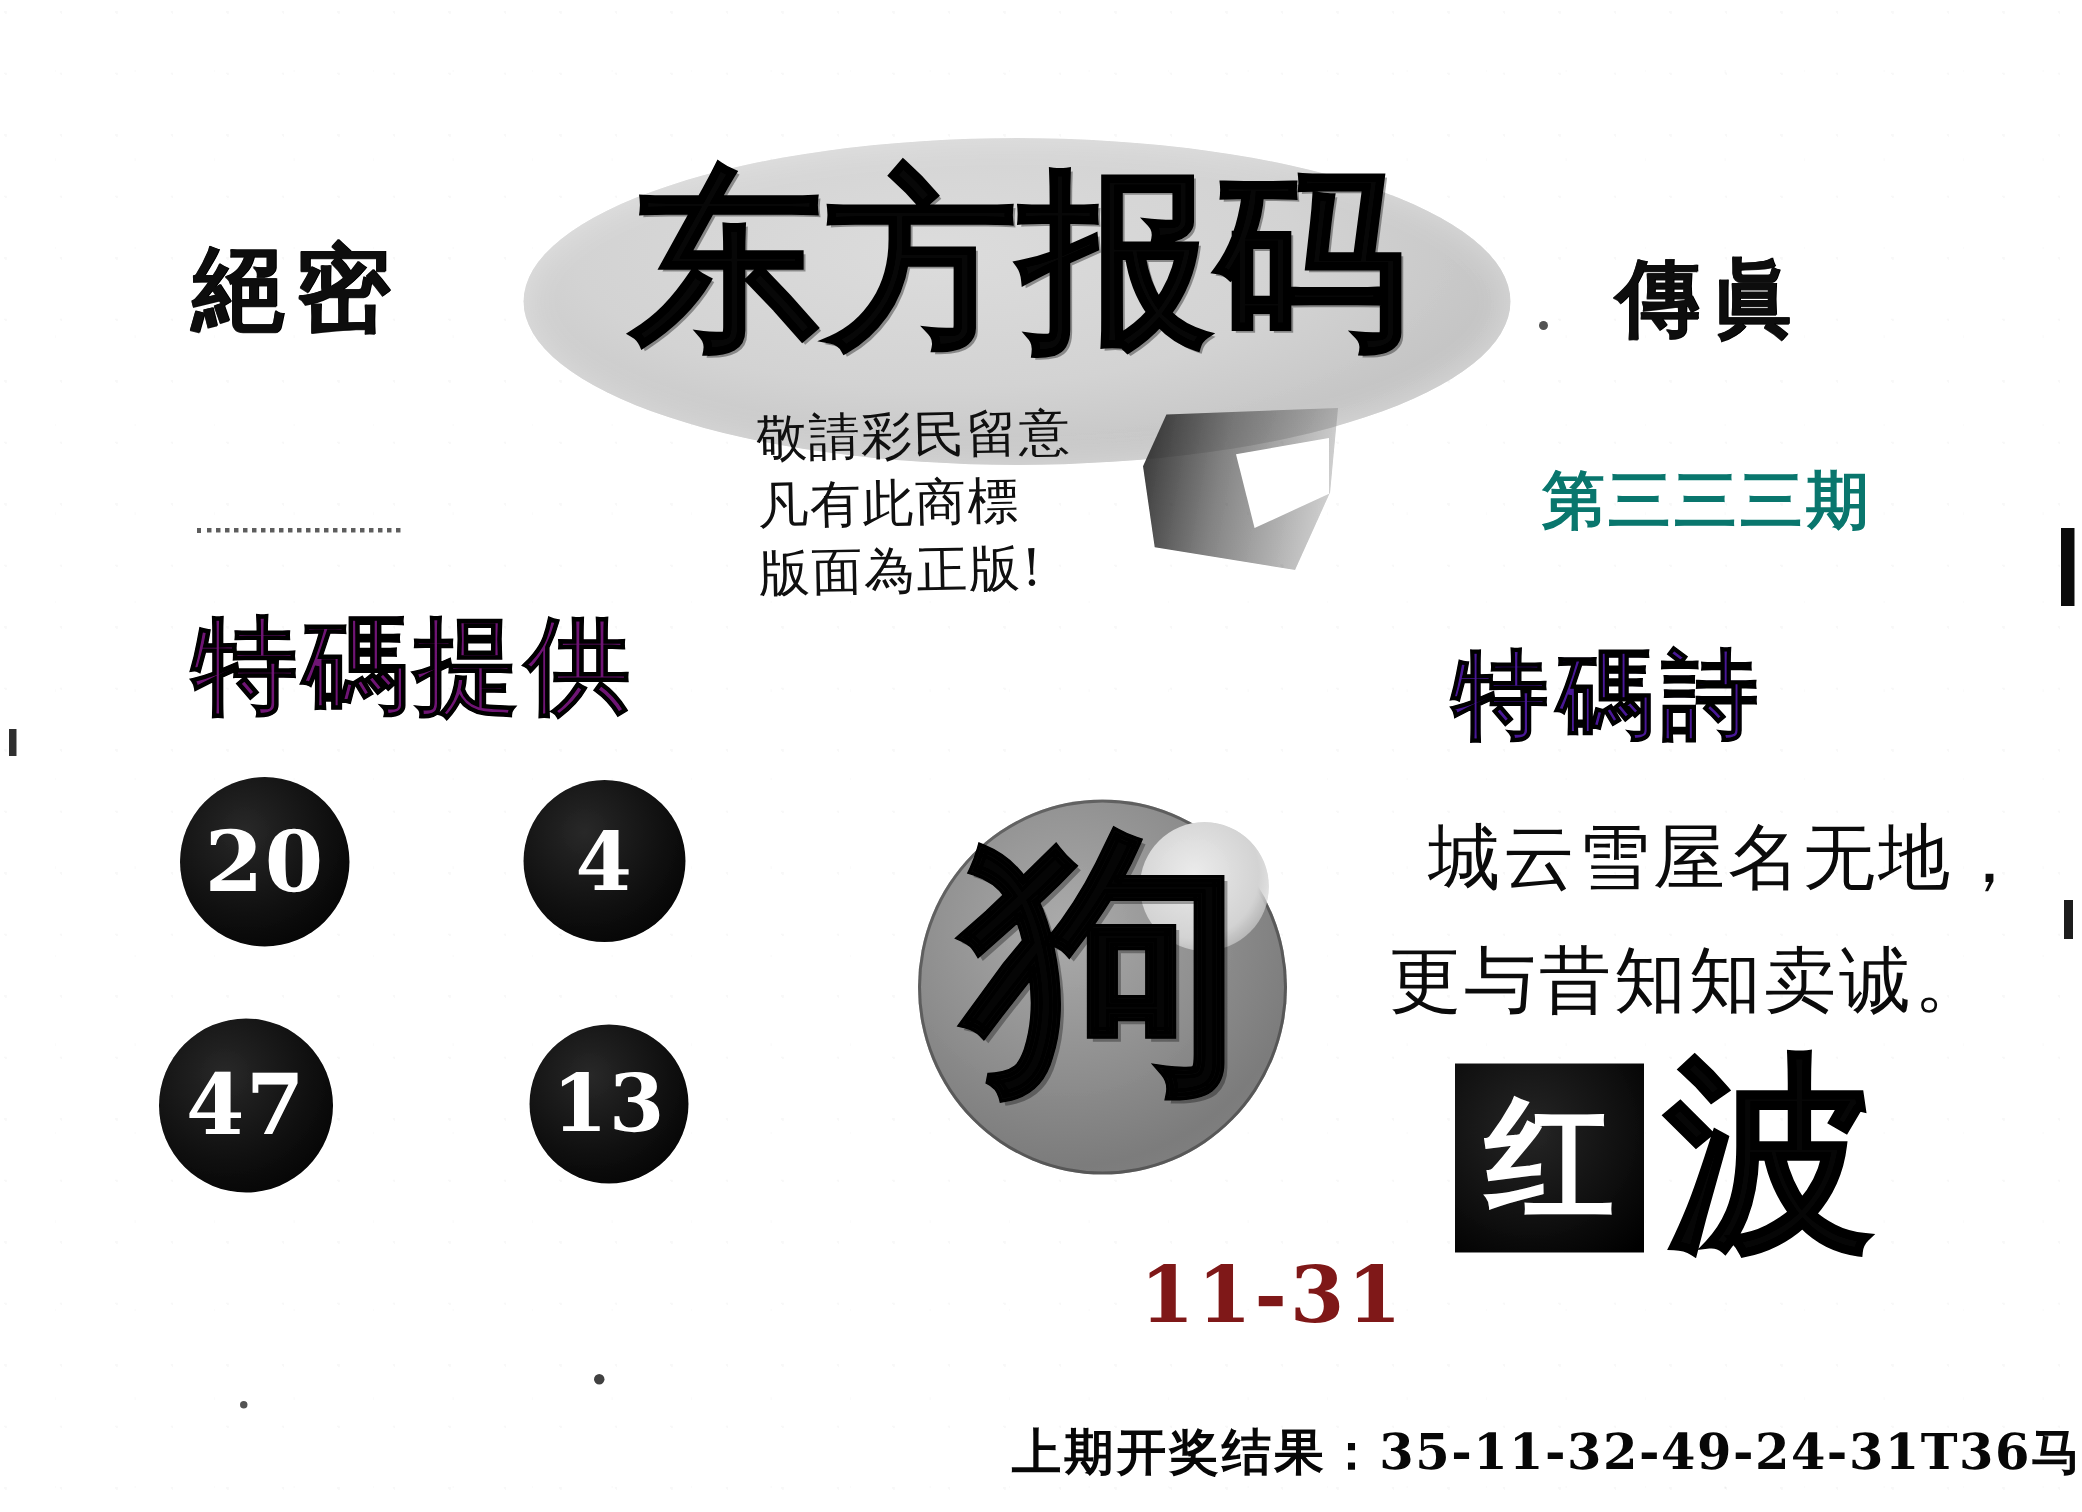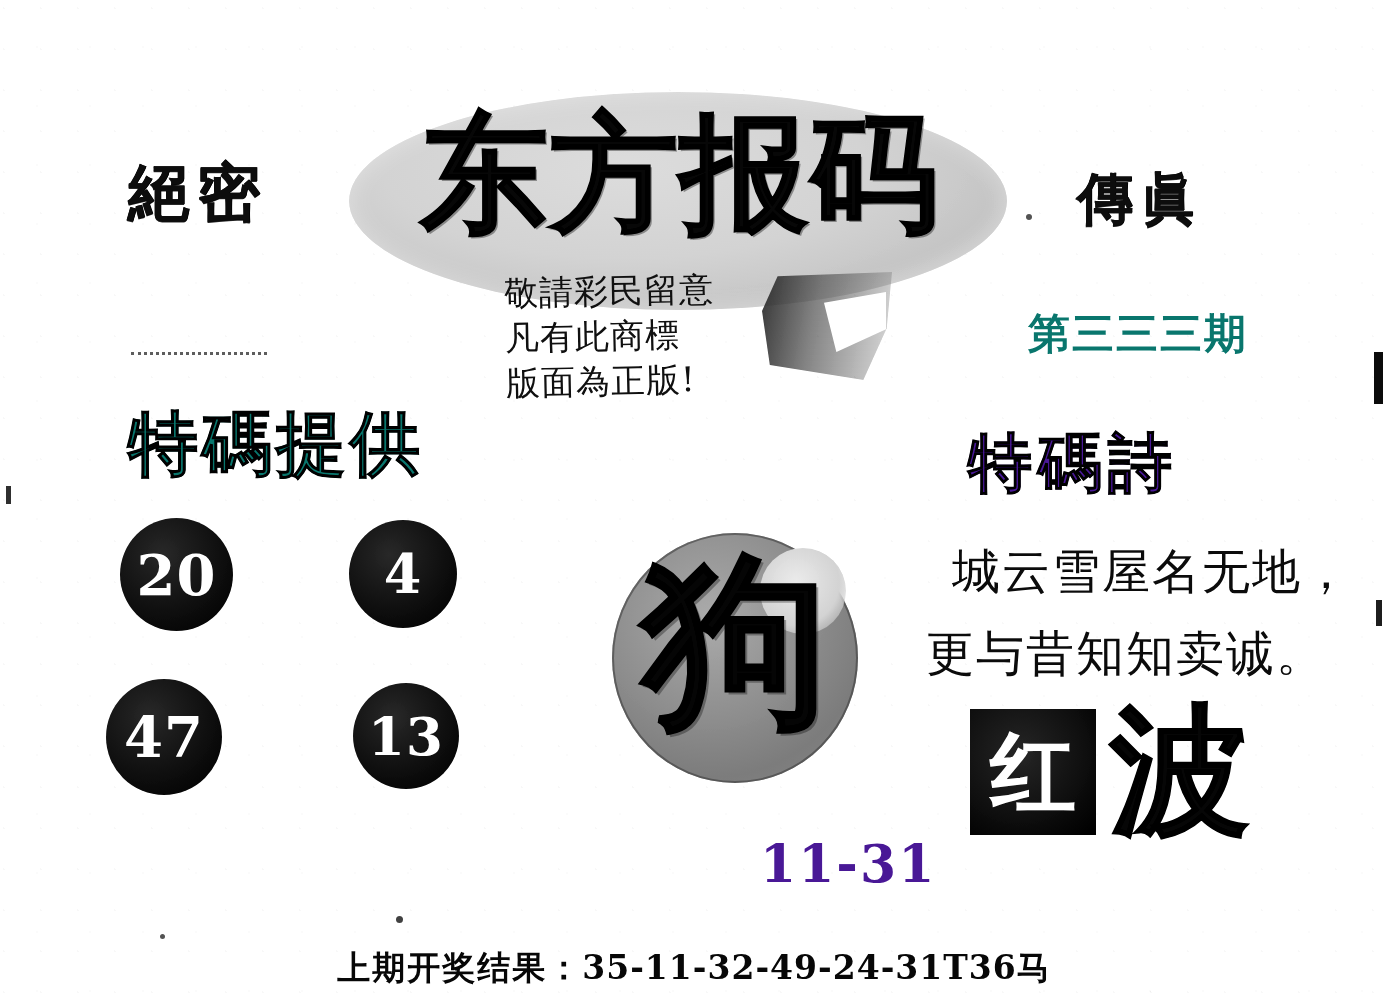--- a/index.html
+++ b/index.html
@@ -116,21 +116,21 @@
     width: 136px; height: 0;
     border-top: 3px dotted #2a2a2a;
     opacity: 0.75;
   }
   #special-offer-title {
     left: 128px; top: 398px;
     font-family: "DejaVu Serif", serif;
     font-weight: bold;
     font-size: 70px;
     letter-spacing: 4px;
-    color: #0f766e;
+    color: #701a75;
     -webkit-text-stroke: 0.8px #000;
     white-space: nowrap;
   }
   .num-ball {
     border-radius: 50%;
     background: radial-gradient(circle at 38% 32%, #2c2c2c 0%, #141414 55%, #050505 100%);
     color: #ffffff;
     display: flex;
     align-items: center;
     justify-content: center;
@@ -218,28 +218,28 @@
     -webkit-text-stroke: 1.5px #000;
   }
 
   
   #date-code {
     left: 760px; top: 833px;
     font-family: "DejaVu Serif", serif;
     font-weight: bold;
     font-size: 52px;
     letter-spacing: 2px;
-    color: #4c1d95;
+    color: #7f1d1d;
   }
 
   
   #footer-result {
     left: 0; top: 946px;
     width: 1388px;
-    text-align: center;
+    text-align: right;
     font-family: "DejaVu Serif", serif;
     font-weight: bold;
     font-size: 33px;
     letter-spacing: 1px;
     color: #0d0d0d;
     white-space: nowrap;
   }
   #footer-result .label { letter-spacing: 2px; }
 
   

